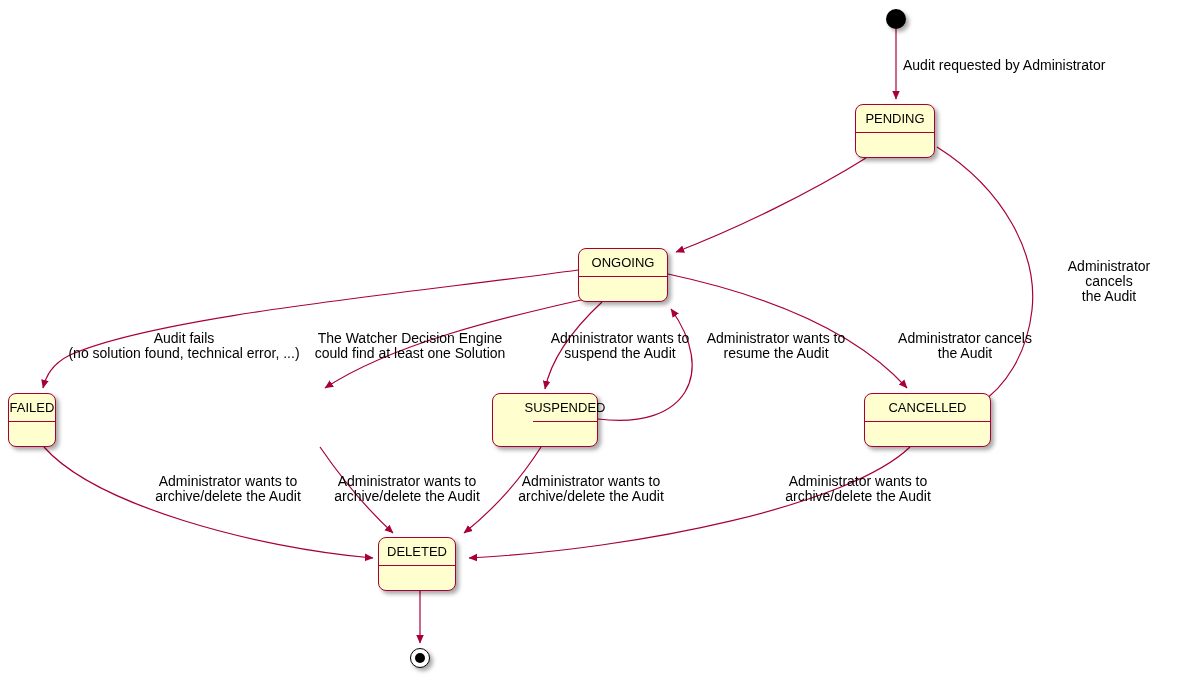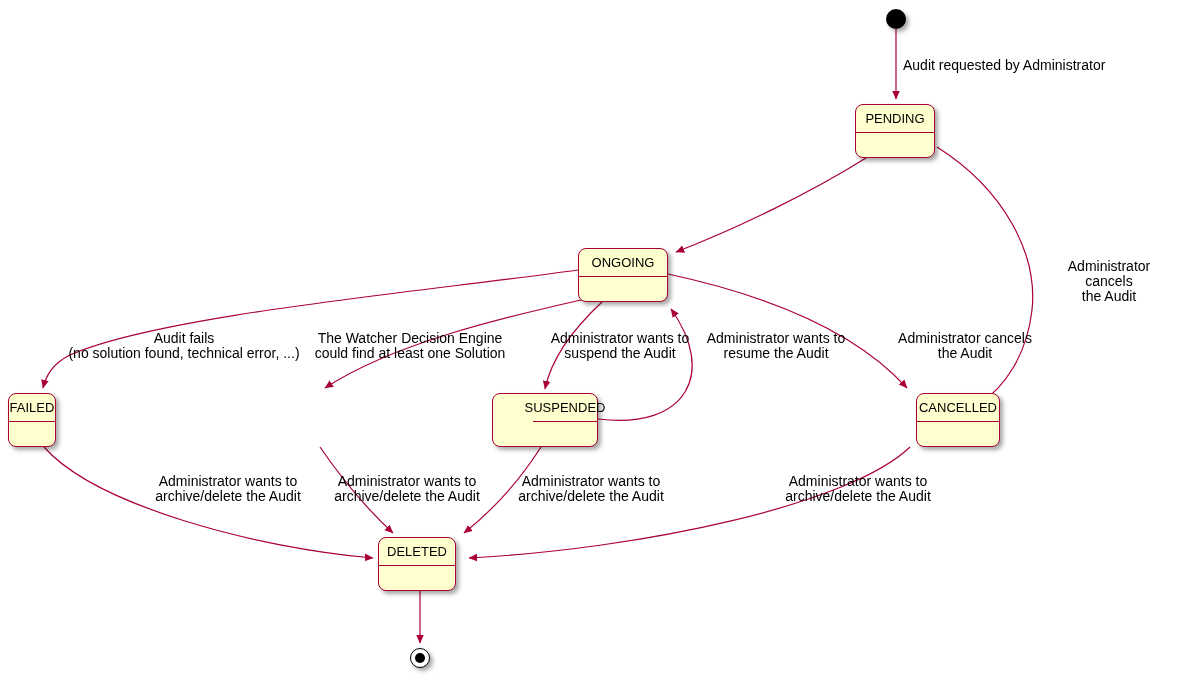--- a/index.html
+++ b/index.html
@@ -147,21 +147,21 @@
     <div class="state-body"></div>
   </div>
 
 
   <div class="state" style="left:492px; top:393px; width:106px;padding-left:40px;">
     <div class="state-title">SUSPENDED</div>
     <div class="state-sep"></div>
     <div class="state-body"></div>
   </div>
 
-  <div class="state" style="left:916px; top:393px; width:84px;">
+  <div class="state" style="left:864px; top:393px; width:127px;">
     <div class="state-title">CANCELLED</div>
     <div class="state-sep"></div>
     <div class="state-body"></div>
   </div>
 
   <div class="state" style="left:378px; top:537px; width:78px;">
     <div class="state-title">DELETED</div>
     <div class="state-sep"></div>
     <div class="state-body"></div>
   </div>

